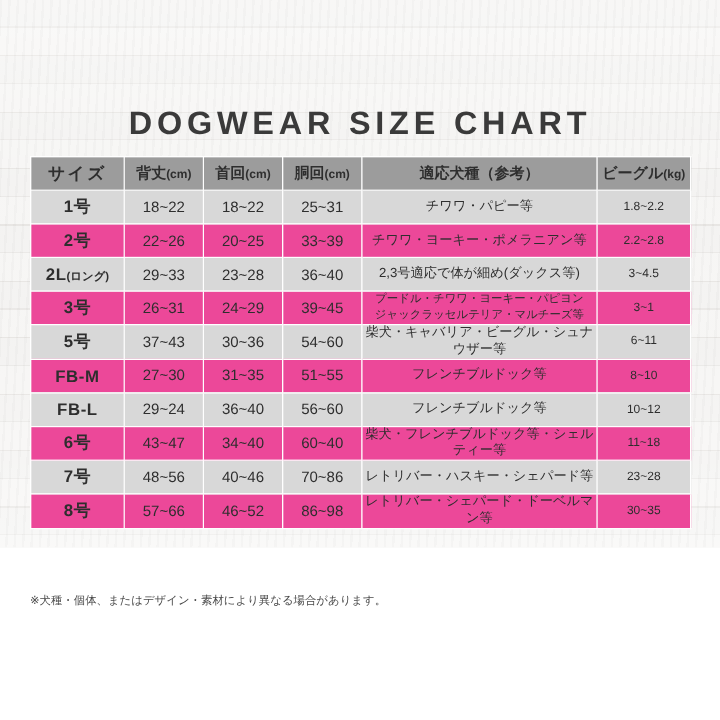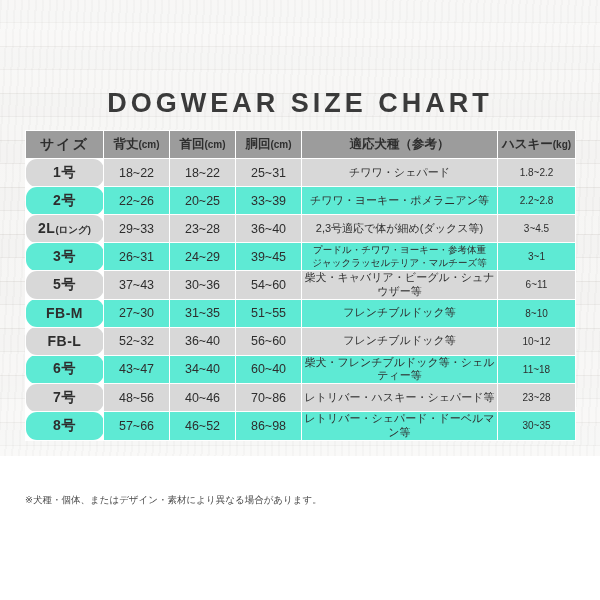--- a/index.html
+++ b/index.html
@@ -85,26 +85,25 @@
   thead th {
     background: #9c9c9c;
     color: #ffffff;
     font-size: 12.5px;
     font-weight: bold;
     height: 26px;
   }
   thead th.hdr-size { font-size: 14px; letter-spacing: 2px; }
   thead th .unit { font-size: 10px; font-weight: bold; }
   tbody tr.odd td { background: #d8d8d8; }
-  tbody tr.even td { background: #5eead4; }
+  tbody tr.even td { background: #ec4899; }
   td.size {
     font-size: 14px;
     font-weight: bold;
     letter-spacing: 0.5px;
-    border-radius: 11px;
   }
   td.size .small {
     font-size: 9.5px;
     font-weight: bold;
     letter-spacing: 0;
   }
   td.num {
     font-size: 12.5px;
     letter-spacing: 0px;
   }
@@ -144,31 +143,31 @@
         <col class="c-breed">
         <col class="c-weight">
       </colgroup>
       <thead>
         <tr>
           <th class="hdr-size"><span>サイズ</span></th>
           <th><span>背丈</span><span class="unit">(cm)</span></th>
           <th><span>首回</span><span class="unit">(cm)</span></th>
           <th><span>胴回</span><span class="unit">(cm)</span></th>
           <th><span>適応犬種（参考）</span></th>
-          <th><span>ハスキー</span><span class="unit">(kg)</span></th>
+          <th><span>ビーグル</span><span class="unit">(kg)</span></th>
         </tr>
       </thead>
       <tbody>
 
         <tr class="odd">
           <td class="size"><span>1号</span><span class="small"></span></td>
           <td class="num">18~22</td>
           <td class="num">18~22</td>
           <td class="num">25~31</td>
-          <td class="breed"><span>チワワ・シェパード</span></td>
+          <td class="breed"><span>チワワ・パピー等</span></td>
           <td class="weight">1.8~2.2</td>
         </tr>
 
         <tr class="even">
           <td class="size"><span>2号</span><span class="small"></span></td>
           <td class="num">22~26</td>
           <td class="num">20~25</td>
           <td class="num">33~39</td>
           <td class="breed"><span>チワワ・ヨーキー・ポメラニアン等</span></td>
           <td class="weight">2.2~2.8</td>
@@ -182,21 +181,21 @@
           <td class="breed"><span>2,3号適応で体が細め(ダックス等)</span></td>
           <td class="weight">3~4.5</td>
         </tr>
 
         <tr class="even">
           <td class="size"><span>3号</span><span class="small"></span></td>
           <td class="num">26~31</td>
           <td class="num">24~29</td>
           <td class="num">39~45</td>
           <td class="breed">
-              <span class="two-line">プードル・チワワ・ヨーキー・参考体重</span>
+              <span class="two-line">プードル・チワワ・ヨーキー・パピヨン</span>
               <span class="two-line">ジャックラッセルテリア・マルチーズ等</span>
             </td>
           <td class="weight">3~1</td>
         </tr>
 
 
 
         <tr class="odd">
           <td class="size"><span>5号</span><span class="small"></span></td>
           <td class="num">37~43</td>
@@ -210,21 +209,21 @@
           <td class="size"><span>FB-M</span><span class="small"></span></td>
           <td class="num">27~30</td>
           <td class="num">31~35</td>
           <td class="num">51~55</td>
           <td class="breed"><span>フレンチブルドック等</span></td>
           <td class="weight">8~10</td>
         </tr>
 
         <tr class="odd">
           <td class="size"><span>FB-L</span><span class="small"></span></td>
-          <td class="num">52~32</td>
+          <td class="num">29~24</td>
           <td class="num">36~40</td>
           <td class="num">56~60</td>
           <td class="breed"><span>フレンチブルドック等</span></td>
           <td class="weight">10~12</td>
         </tr>
 
         <tr class="even">
           <td class="size"><span>6号</span><span class="small"></span></td>
           <td class="num">43~47</td>
           <td class="num">34~40</td>

